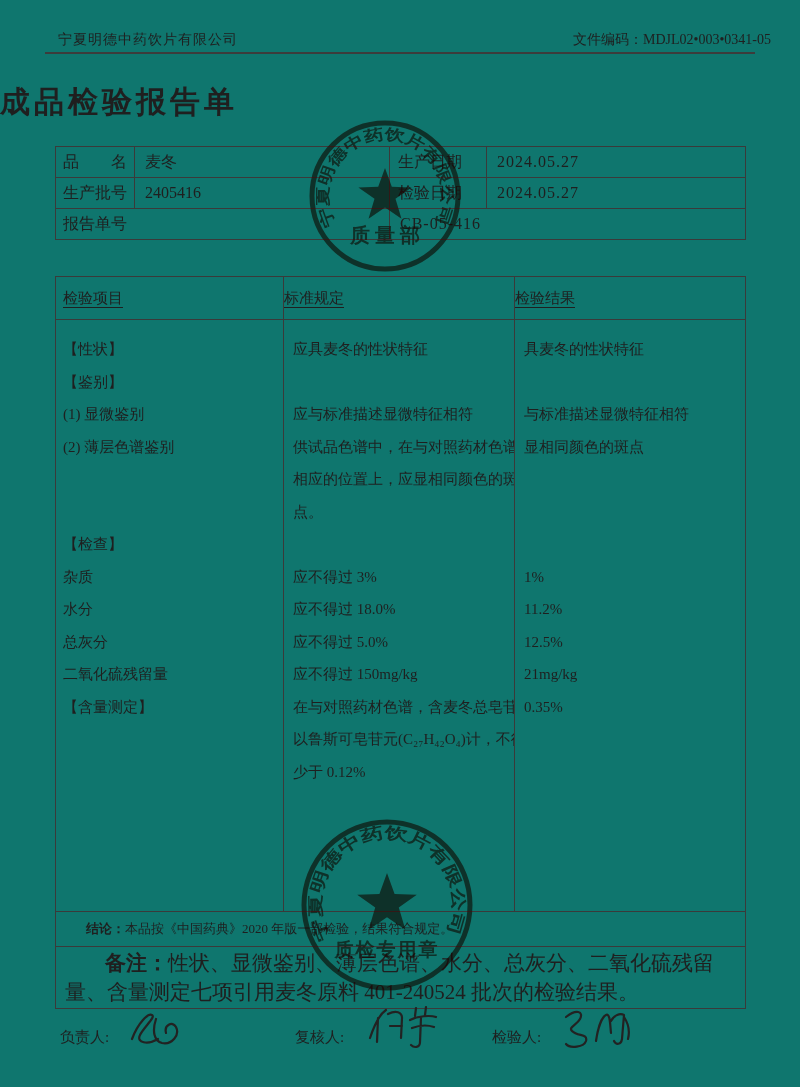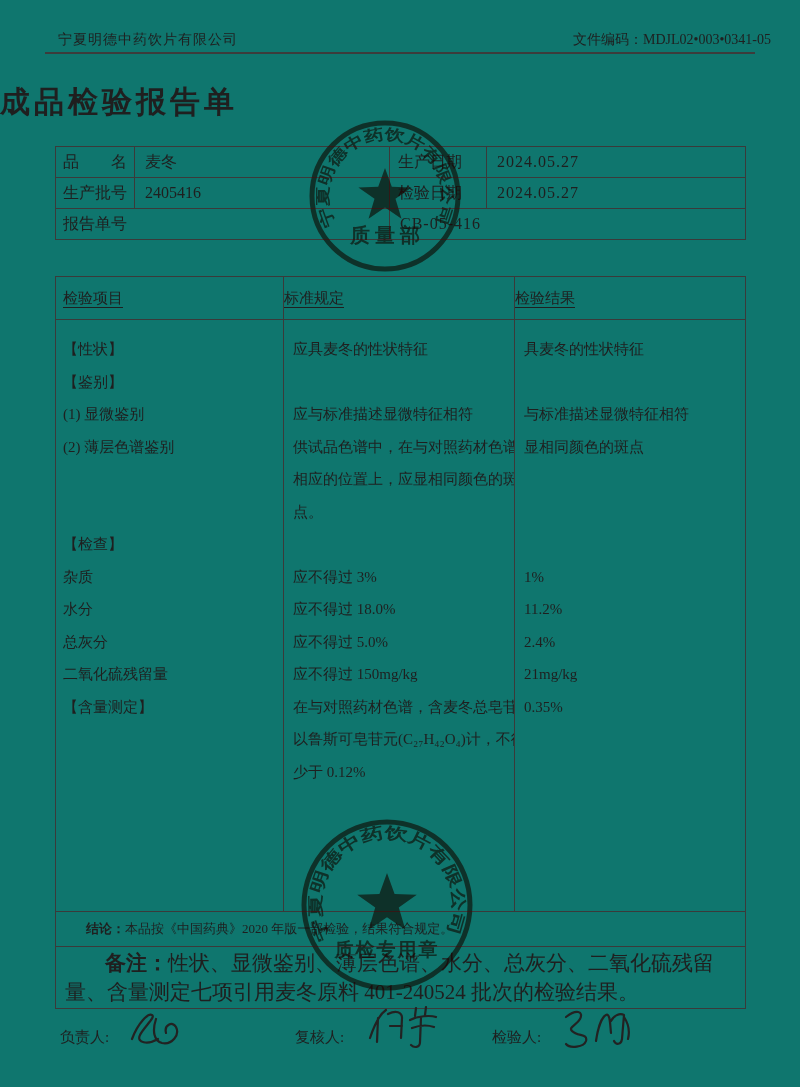--- a/index.html
+++ b/index.html
@@ -141,21 +141,21 @@
             <div class="tcol">
               <div class="tline">具麦冬的性状特征</div>
               <div class="tline">&nbsp;</div>
               <div class="tline">与标准描述显微特征相符</div>
               <div class="tline">显相同颜色的斑点</div>
               <div class="tline">&nbsp;</div>
               <div class="tline">&nbsp;</div>
               <div class="tline">&nbsp;</div>
               <div class="tline">1%</div>
               <div class="tline">11.2%</div>
-              <div class="tline">2.4%</div>
+              <div class="tline">12.5%</div>
               <div class="tline">21mg/kg</div>
               <div class="tline">0.35%</div>
               <div class="tline">&nbsp;</div>
               <div class="tline">&nbsp;</div>
             </div>
           </td>
     </tr>
     <tr class="concl-row">
       <td colspan="3">
         <p class="concl-p"><span class="bold">结论：</span><span>本品按《中国药典》2020 年版一部检验，结果符合规定。</span></p>

